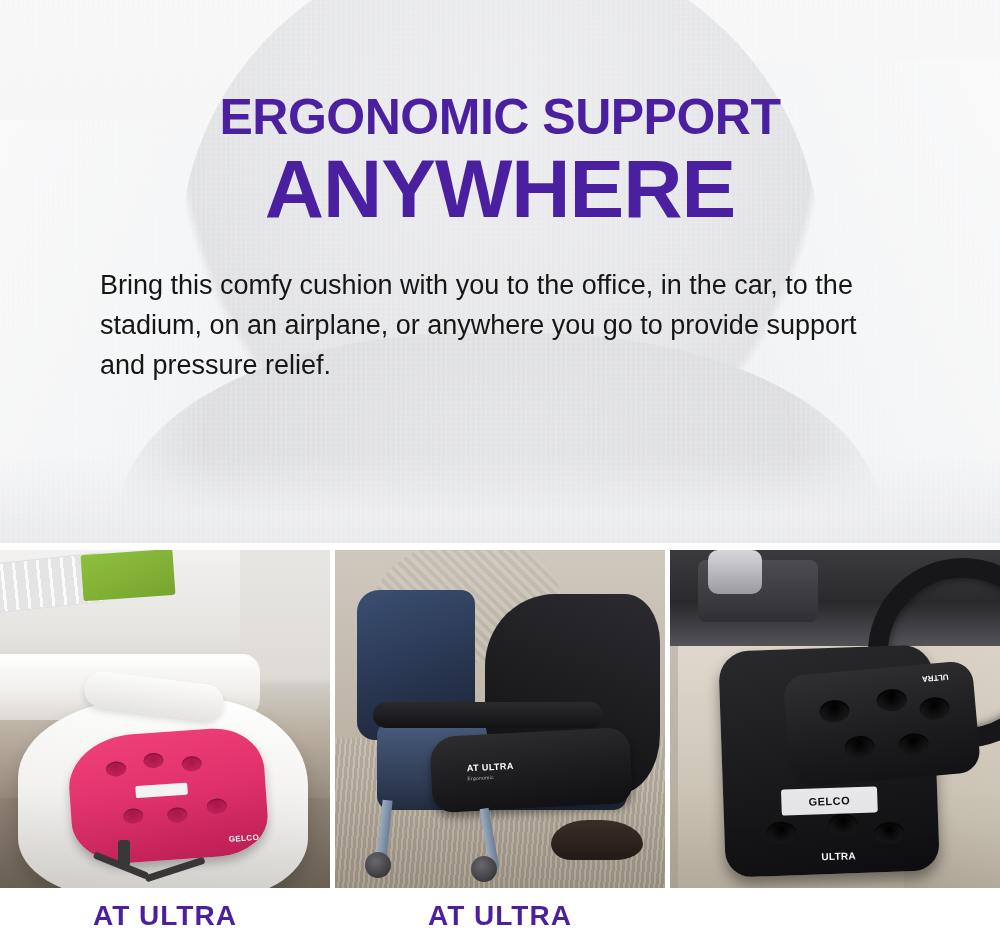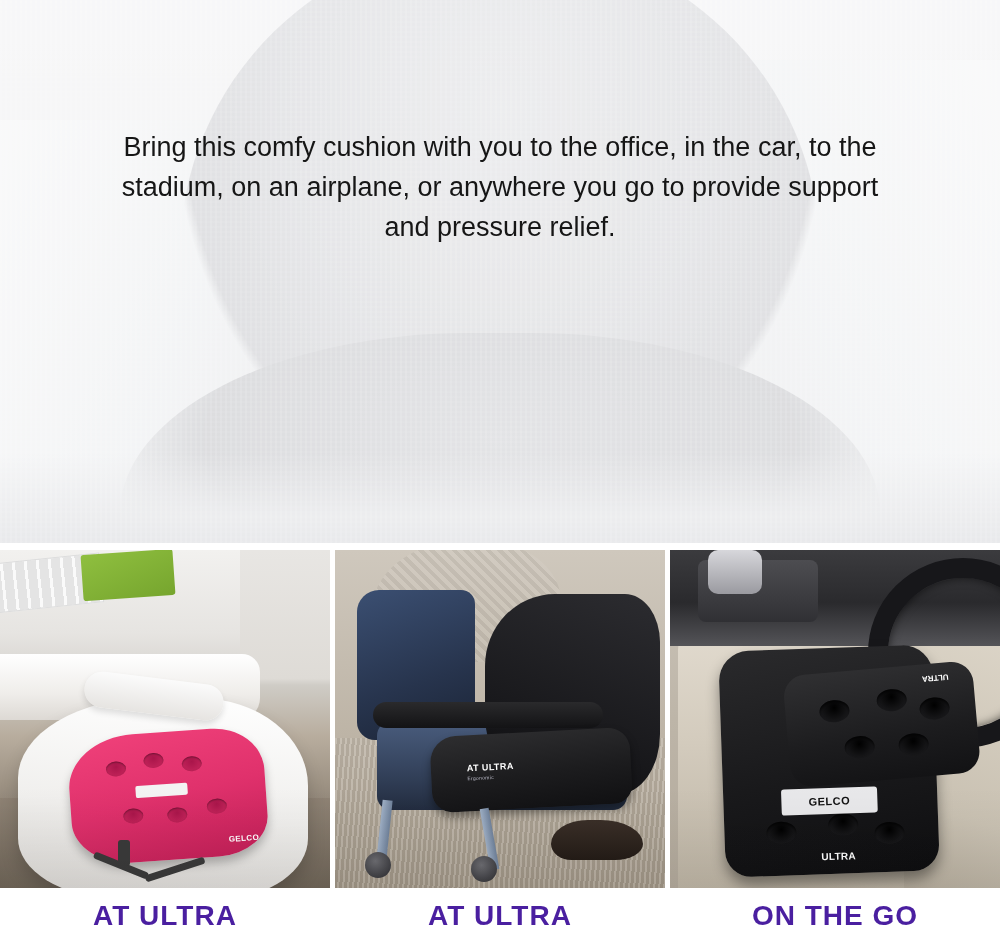--- a/index.html
+++ b/index.html
@@ -121,21 +121,20 @@
     line-height: 1.0;
     font-weight: bold;
     color: #4a1fa0;
     letter-spacing: -1px;
     text-align: center;
     margin: 6px 0 0 0;
   }
   .subcopy {
     margin: 36px 0 0 0;
     width: 800px;
-    text-align: center;
     color: #161616;
     font-size: 27px;
     line-height: 1.48;
     font-weight: 400;
   }
 
   
   .thumbs {
     position: absolute;
     top: 550px;
@@ -383,20 +382,22 @@
       <div class="hero-bg-left"></div>
       <div class="hero-bg-right"></div>
       <div class="hero-bg-chair"></div>
       <div class="hero-bg-seat"></div>
       <div class="hero-bg-floor"></div>
       <div class="hero-bg-tex"></div>
     </div>
     <div class="hero-veil"></div>
 
     <div class="hero-content">
+      <h1 class="headline-1">ERGONOMIC SUPPORT</h1>
+      <h1 class="headline-2">ANYWHERE</h1>
       <p class="subcopy">Bring this comfy cushion with you to the office, in the car, to the stadium, on an airplane, or anywhere you go to provide support and pressure relief.</p>
     </div>
   </section>
 
   <div class="thumbs">
 
     <div class="thumb">
       <div class="t1-wall"></div>
       <div class="t1-desk">
         <div class="t1-kb"></div>
@@ -478,16 +479,15 @@
         <div class="t3-badge">GELCO</div>
         <div class="t3-logo">ULTRA</div>
       </div>
       <div class="thumb-shade"></div>
     </div>
   </div>
 
   <div class="captions">
     <div class="caption">AT ULTRA</div>
     <div class="caption">AT ULTRA</div>
-    <div class="caption">ON THE GO</div>
   </div>
 
 </div>
 
 </body></html>

